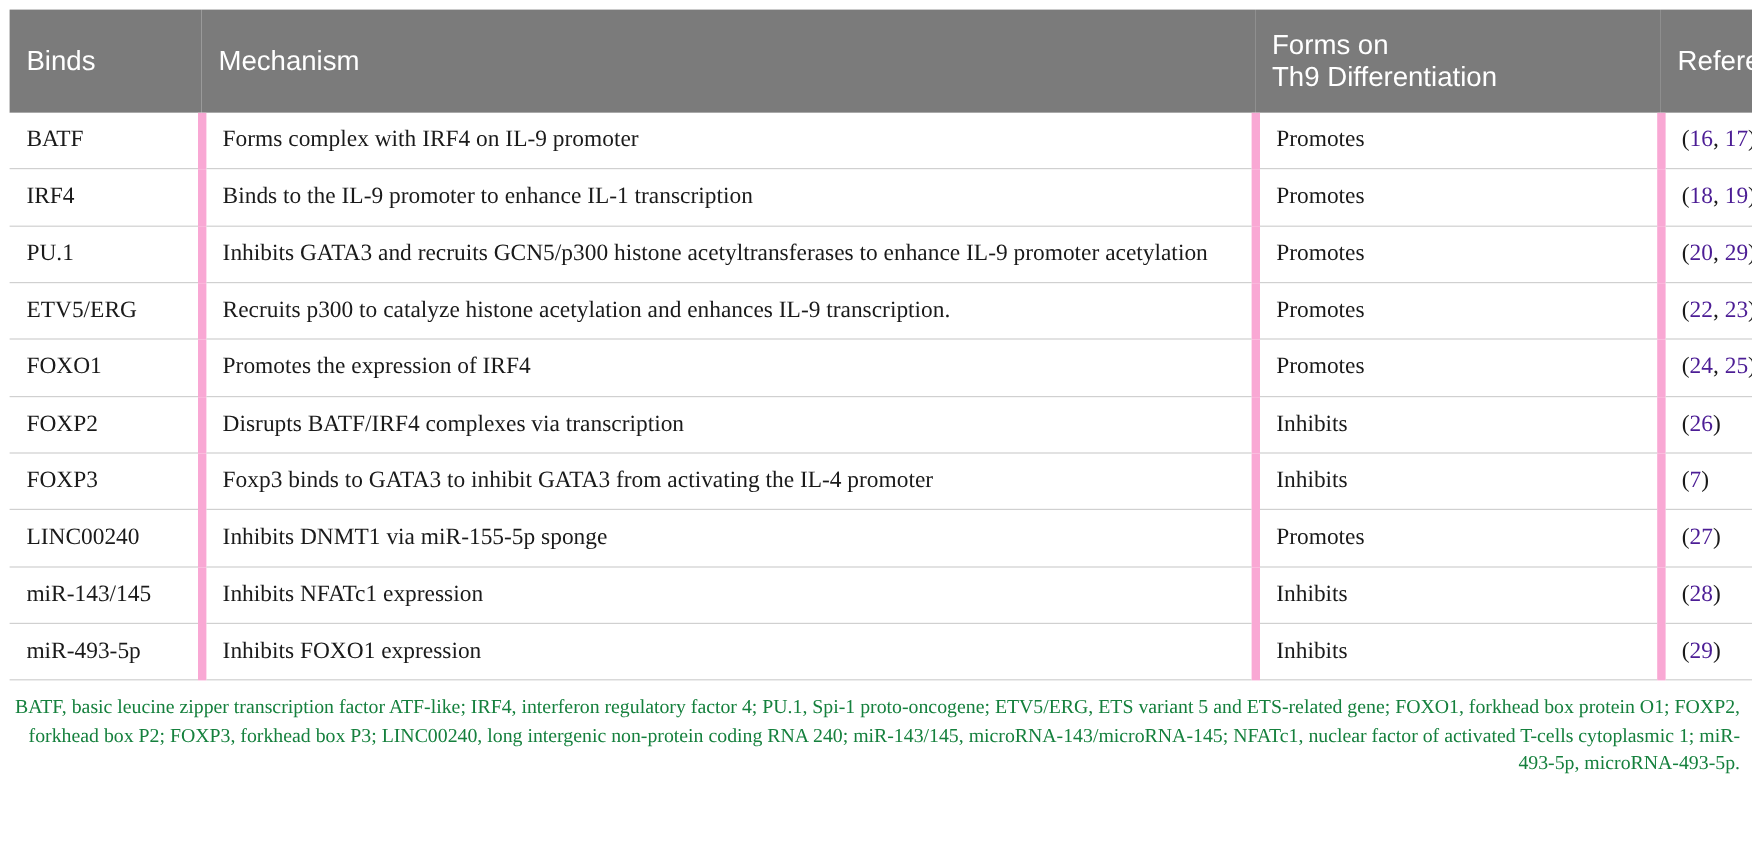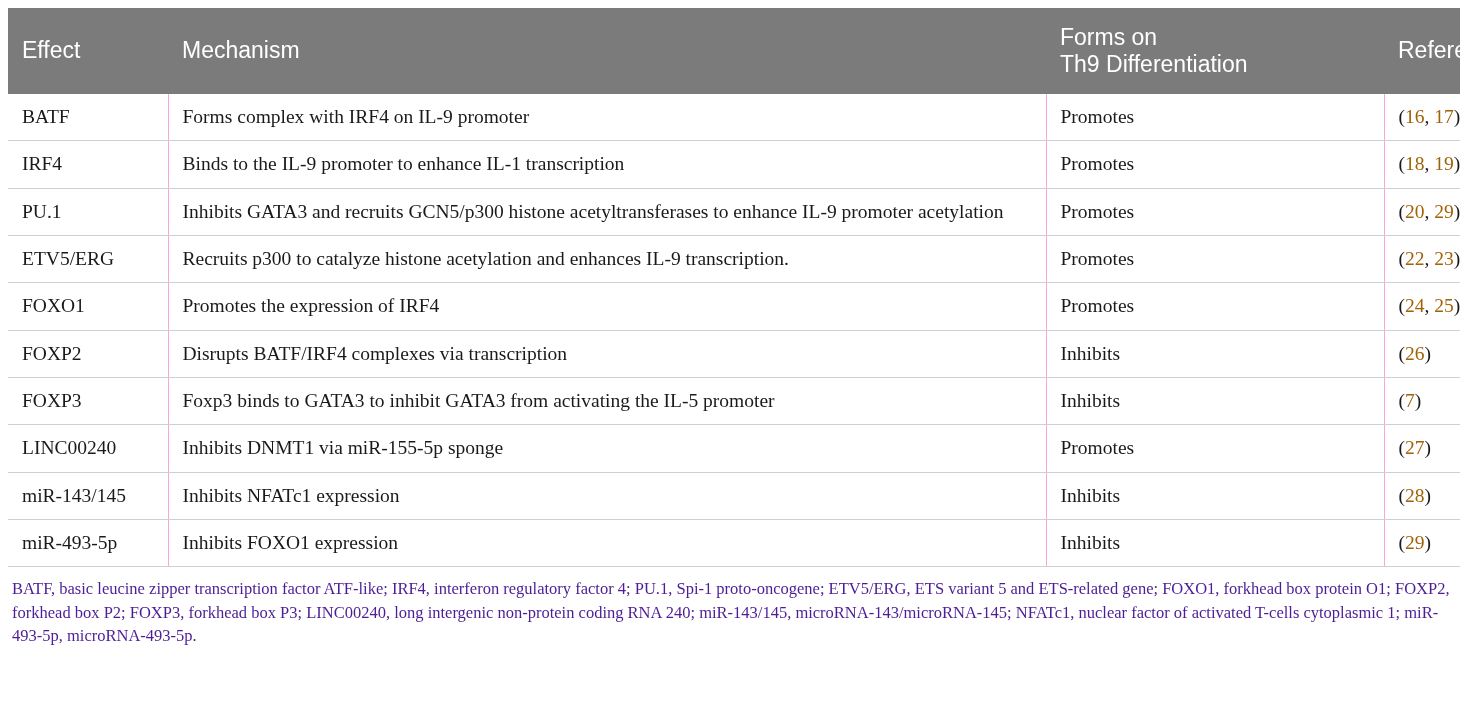--- a/index.html
+++ b/index.html
@@ -37,58 +37,58 @@
     line-height: 1.18;
     height: 62px;
   }
   table.factor-table thead th.col-factor { width: 132px; }
   table.factor-table thead th.col-mech   { width: 850px; }
   table.factor-table thead th.col-effect { width: 310px; }
   table.factor-table thead th.col-ref    { width: 152px; }
 
   table.factor-table tbody td {
     border-bottom: 1px solid #d0d0d0;
-    border-right: 1px solid #f9a8d4;
+    border-right: 7px solid #f9a8d4;
     padding: 10px 14px;
     font-size: 19.5px;
     line-height: 1.35;
     vertical-align: middle;
     background: #ffffff;
   }
   table.factor-table tbody td:last-child {
     border-right: none;
   }
   table.factor-table tbody tr:first-child td {
     border-top: none;
   }
   .ref-link {
-    color: #a16207;
+    color: #4c1d95;
   }
   .ref-cell {
     white-space: nowrap;
   }
   .footnote {
     width: 1444px;
     box-sizing: border-box;
     margin: 10px 0 0 0;
     padding: 0 2px 0 4px;
     font-size: 16.5px;
     line-height: 1.42;
-    text-align: left;
-    color: #4c1d95;
+    text-align: right;
+    color: #15803d;
   }
 </style>
 </head>
 <body>
 
 <div class="wrap">
   <table class="factor-table">
     <thead>
       <tr>
-        <th class="col-factor">Effect</th>
+        <th class="col-factor">Binds</th>
         <th class="col-mech">Mechanism</th>
         <th class="col-effect">
           <span>Forms on</span><br>
           <span>Th9 Differentiation</span>
         </th>
         <th class="col-ref">Reference</th>
       </tr>
     </thead>
     <tbody>
       <tr>
@@ -122,21 +122,21 @@
         <td class="ref-cell"><span>(</span><span class="ref-link">24</span><span>, </span><span class="ref-link">25</span><span>)</span></td>
       </tr>
       <tr>
         <td>FOXP2</td>
         <td>Disrupts BATF/IRF4 complexes via transcription</td>
         <td>Inhibits</td>
         <td class="ref-cell"><span>(</span><span class="ref-link">26</span><span></span><span class="ref-link"></span><span>)</span></td>
       </tr>
       <tr>
         <td>FOXP3</td>
-        <td>Foxp3 binds to GATA3 to inhibit GATA3 from activating the IL-5 promoter</td>
+        <td>Foxp3 binds to GATA3 to inhibit GATA3 from activating the IL-4 promoter</td>
         <td>Inhibits</td>
         <td class="ref-cell"><span>(</span><span class="ref-link">7</span><span></span><span class="ref-link"></span><span>)</span></td>
       </tr>
       <tr>
         <td>LINC00240</td>
         <td>Inhibits DNMT1 via miR-155-5p sponge</td>
         <td>Promotes</td>
         <td class="ref-cell"><span>(</span><span class="ref-link">27</span><span></span><span class="ref-link"></span><span>)</span></td>
       </tr>
       <tr>

